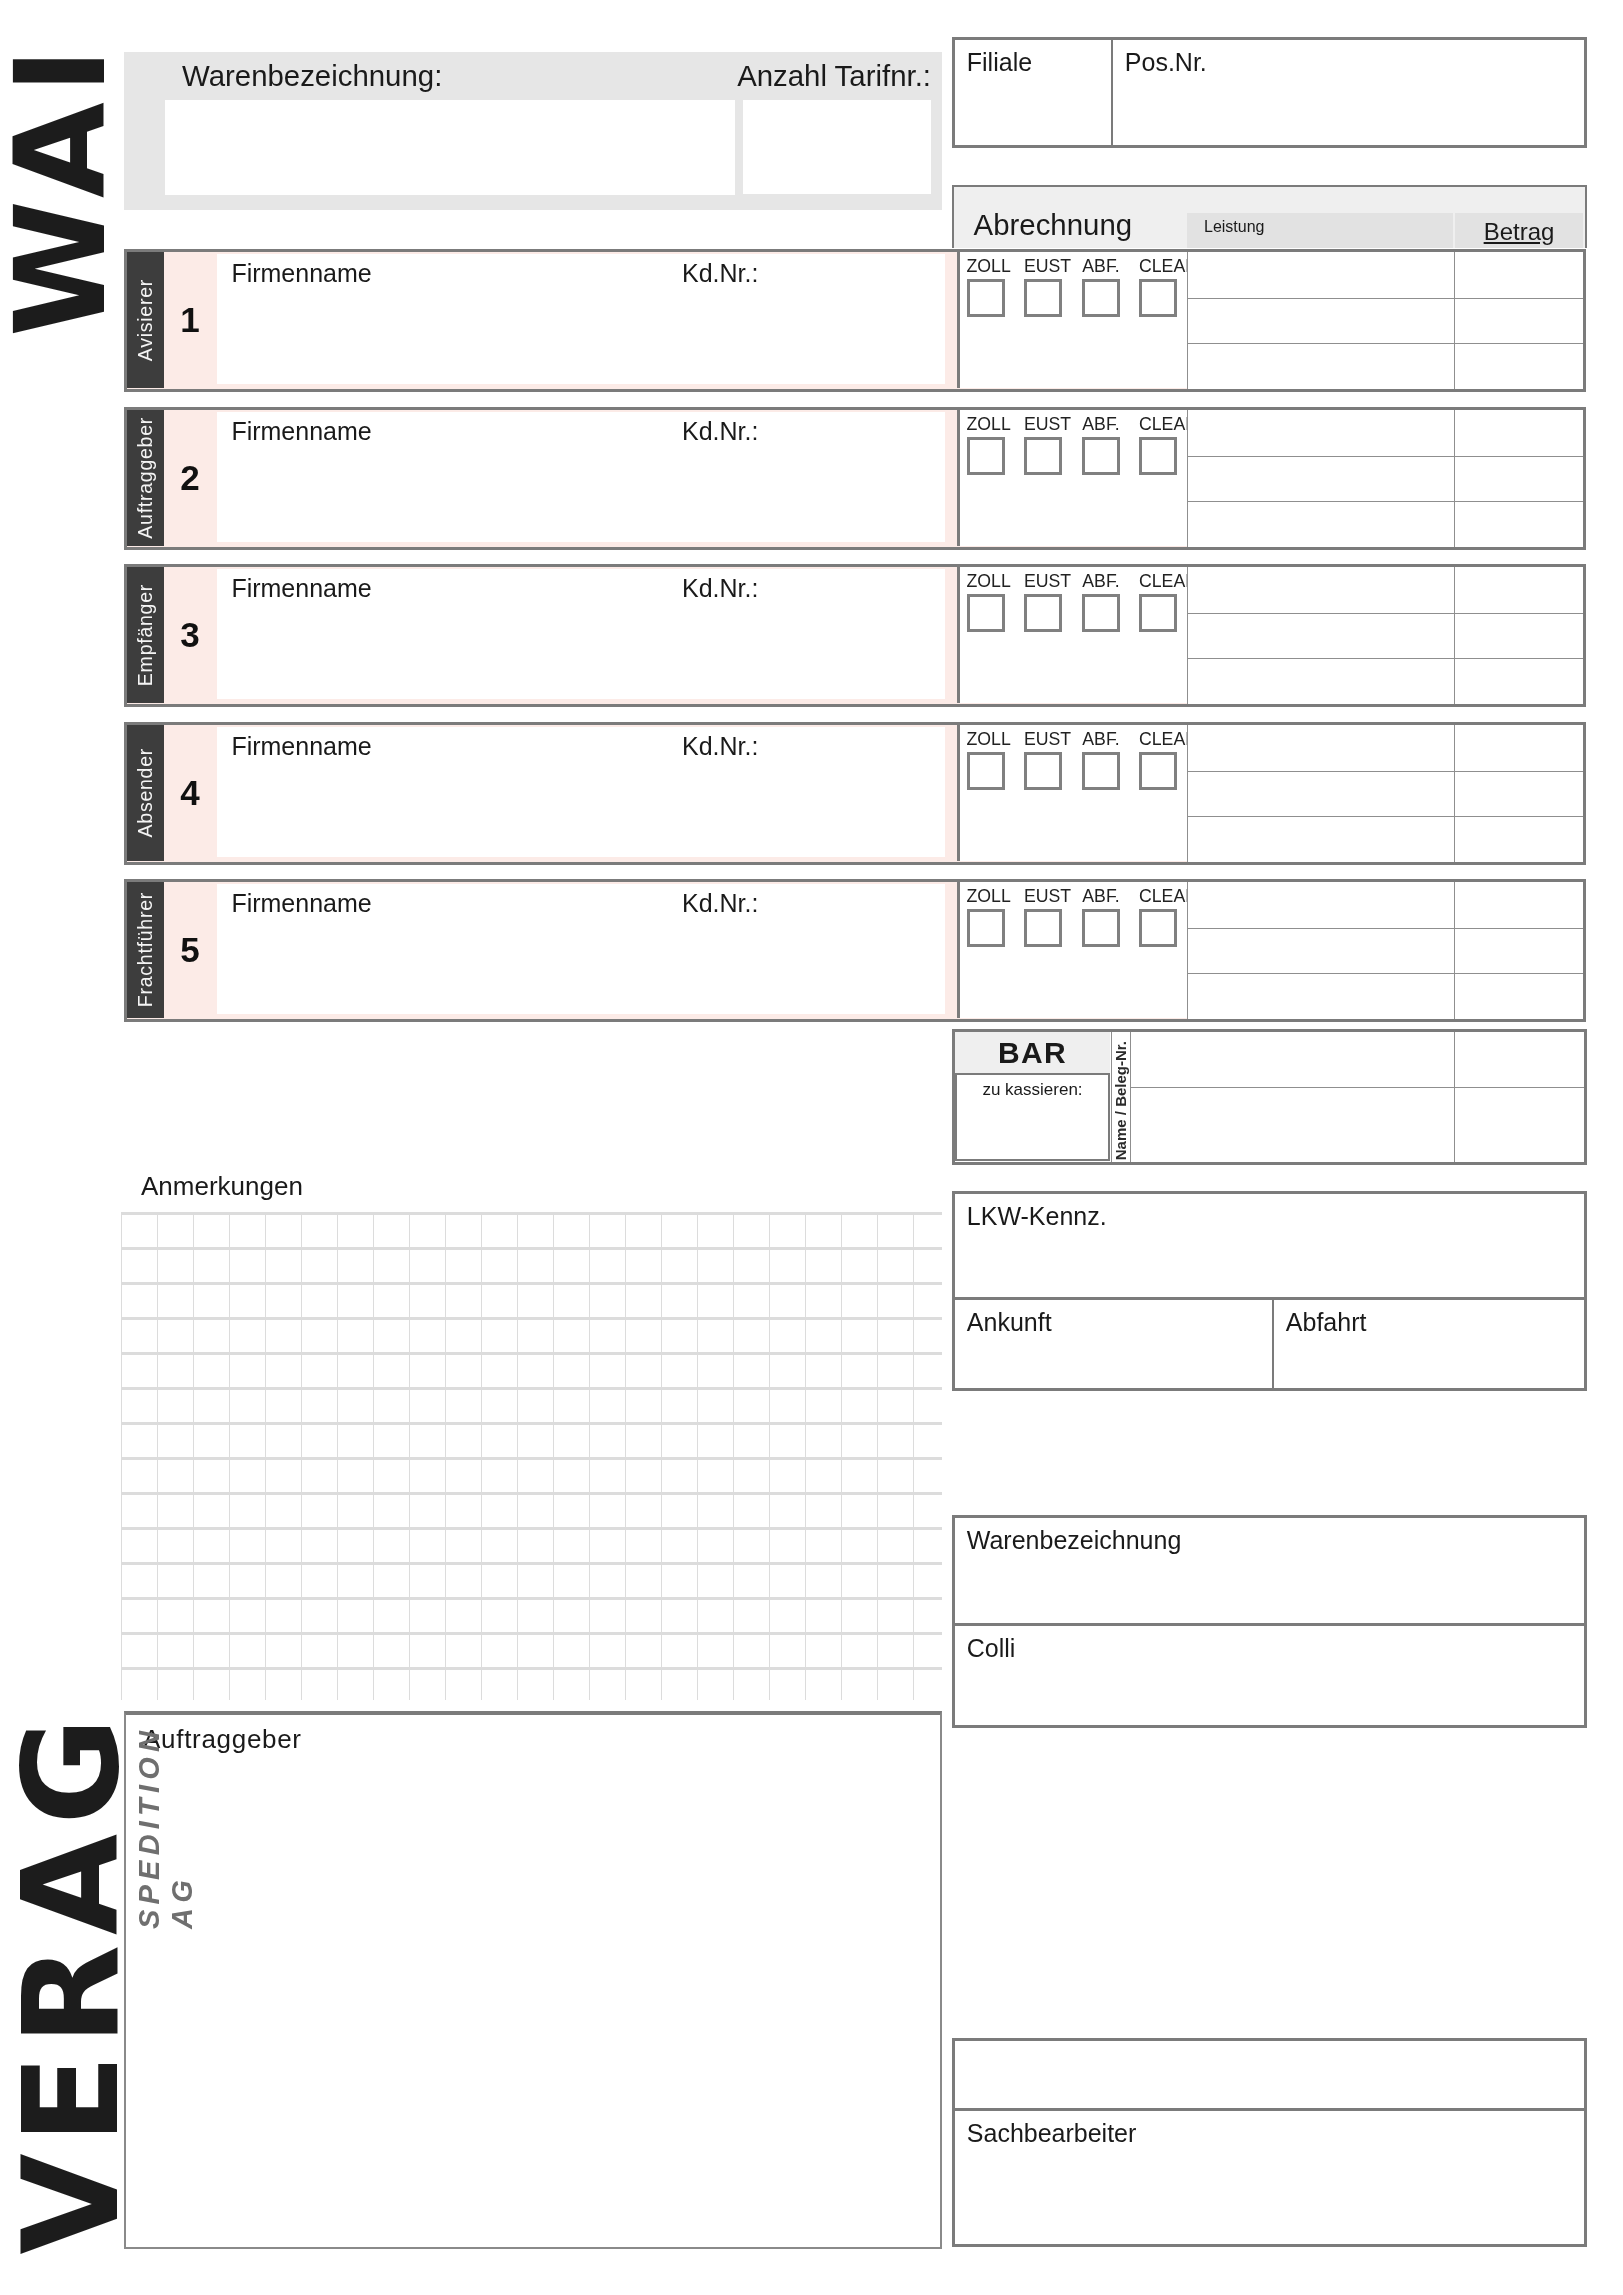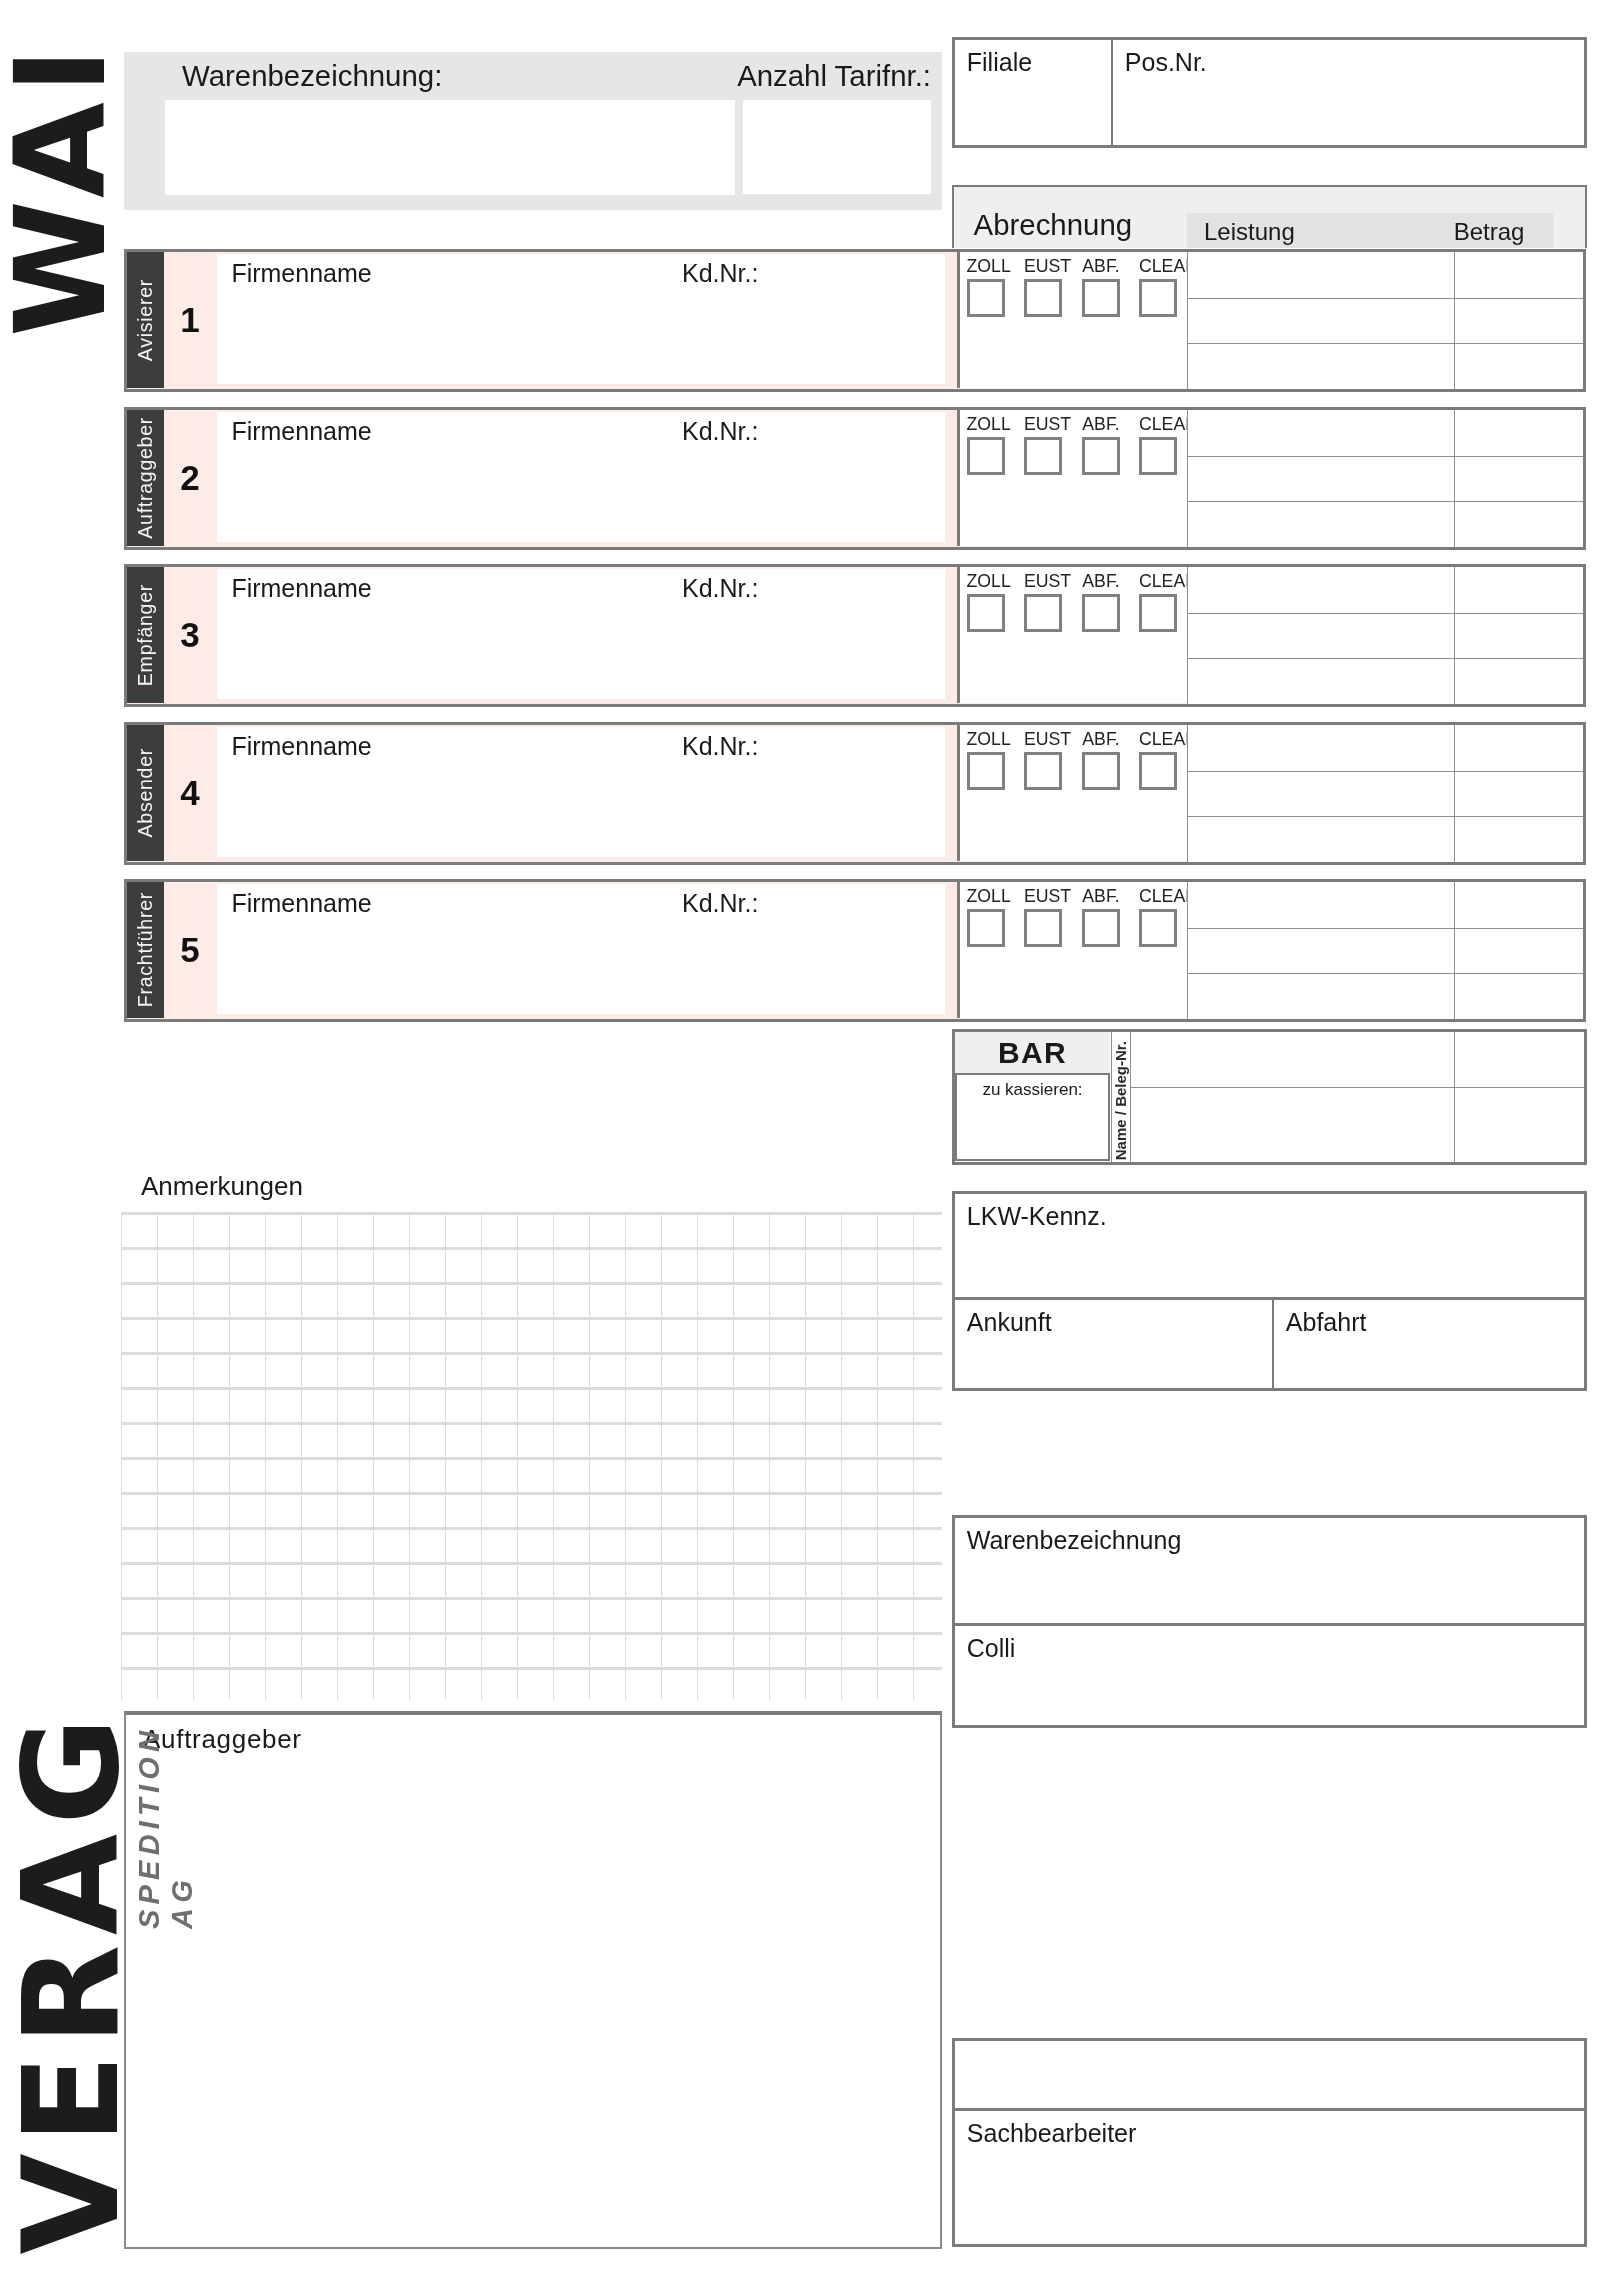--- a/index.html
+++ b/index.html
@@ -28,23 +28,23 @@
         border:3.9px solid #7b7b7b;display:grid;grid-template-columns:156px 1fr;}
   #filiale-panel .cell{position:relative;text-align:center;}
   #filiale-panel .cell+.cell{border-left:2px solid #7b7b7b;}
   .boxlabel{position:absolute;left:11.8px;top:7.9px;font-size:25px;white-space:nowrap;}
 
   
   #abrechnung-header{left:952px;top:185px;width:635px;height:63px;background:#efefef;
         border:2.6px solid #7b7b7b;border-bottom:none;}
   #abrechnung-title{left:19.6px;top:21px;font-size:29.4px;}
   #leistung-head{left:233px;top:26px;width:266px;height:35px;background:#e2e2e2;
-        font-size:24px;padding:5.2px 0 0 17px;}
-  #betrag-head{left:471px;top:26px;width:128px;height:35px;background:#e2e2e2;
-        font-size:24px;padding:5.2px 0 0 0;text-align:center;}
+        font-size:16px;padding:5.2px 0 0 17px;}
+  #betrag-head{left:501px;top:26px;width:128px;height:35px;background:#e2e2e2;
+        font-size:24px;padding:5.2px 0 0 0;text-align:center;text-decoration:underline;}
 
   
   .party-row{left:124px;width:1462px;height:143px;border:3.3px solid #7b7b7b;background:#fcebe7;}
   .rolebar{position:absolute;left:0;top:0;width:37px;height:136px;background:#3d3d3d;
         display:flex;align-items:center;justify-content:center;}
   .rolebar span{font-size:19.6px;letter-spacing:0.7px;color:#f4f4f4;white-space:nowrap;}
   .rownum{position:absolute;left:37px;top:0;width:52px;height:136px;display:flex;
         align-items:center;justify-content:center;font-size:35px;font-weight:bold;color:#111;}
   .rowwhite{position:absolute;left:90px;top:2px;width:728px;height:130px;background:#fff;}
   .firmenname-label{position:absolute;left:14.4px;top:5.2px;font-size:25px;}

